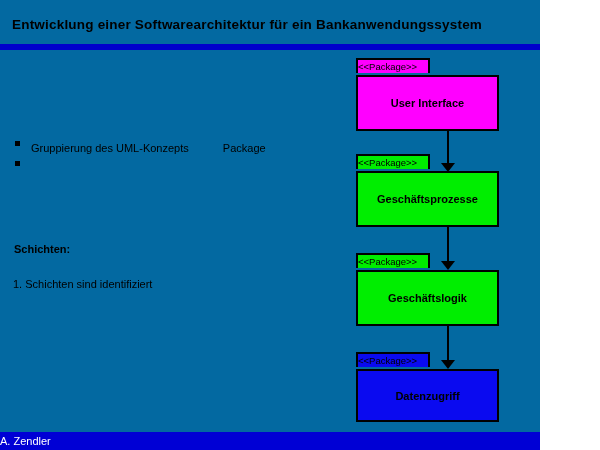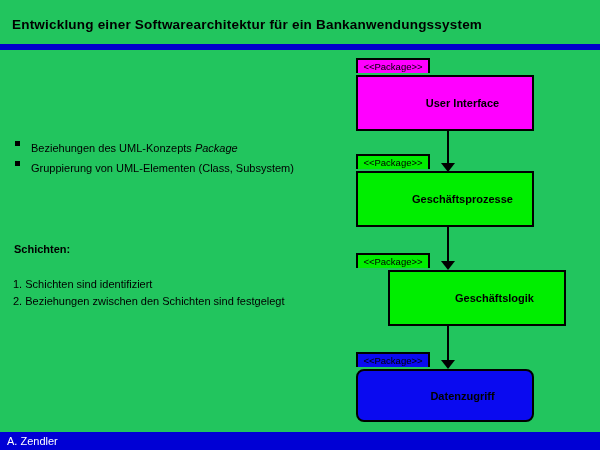--- a/index.html
+++ b/index.html
@@ -1,102 +1,101 @@
 <!DOCTYPE html>
 <html><head>
 <meta charset="utf-8">
 <style>
   html,body{margin:0;padding:0;}
   body{font-family:"Liberation Sans","DejaVu Sans",sans-serif;}
   .slide{
-    position:relative;width:600px;height:450px;overflow:hidden;
-    background:#22c55e;color:#000;
+    position:relative;width:540px;height:450px;overflow:hidden;
+    background:#0369a1;color:#000;
   }
   .title{
     position:absolute;left:12px;top:17px;
     font-size:13.5px;font-weight:bold;letter-spacing:.2px;white-space:nowrap;
   }
   .divider{
     position:absolute;left:0;top:44px;width:600px;height:6px;background:#0000CC;
   }
   .heading{
     position:absolute;left:14px;top:70px;
     font-size:11px;font-weight:bold;white-space:nowrap;
   }
   .bullets{
     position:absolute;left:15px;top:138px;font-size:11px;line-height:20px;
   }
   .bullet-line{white-space:nowrap;}
   .bullet-sq{
     display:inline-block;width:5px;height:5px;background:#000;
     margin-right:11px;vertical-align:6px;
   }
-  .bullet-em{font-style:italic;}
+  .bullet-em{margin-left:31px;}
   .results-heading{
     position:absolute;left:14px;top:243px;
     font-size:11px;font-weight:bold;white-space:nowrap;
   }
   .results{
     position:absolute;left:13px;top:276px;font-size:11px;line-height:17px;
   }
   .results div{white-space:nowrap;}
 
   
   .pkg{position:absolute;left:356px;width:143px;}
   .pkg-tab{
     position:absolute;left:0;top:0;width:70px;height:13px;
     border:2px solid #000;border-bottom:none;
-    font-size:9.5px;text-align:center;line-height:13px;white-space:nowrap;
+    font-size:9.5px;line-height:13px;white-space:nowrap;
   }
   .pkg-body{
     position:absolute;left:0;top:17px;width:139px;
     border:2px solid #000;
     display:flex;align-items:center;justify-content:center;
-    font-size:11px;font-weight:bold;text-align:center;padding-left:35px;
+    font-size:11px;font-weight:bold;text-align:center;
   }
   .pkg-body.h56{height:52px;}
-  .pkg-body.h53{height:49px;border-radius:8px;}
+  .pkg-body.h53{height:49px;}
 
   
   .arrow{position:absolute;left:441px;width:14px;}
   .arrow-line{margin-left:6px;width:2px;background:#000;}
   .arrow-head{
     width:0;height:0;
     border-left:7px solid transparent;border-right:7px solid transparent;
     border-top:9px solid #000;
   }
 
   .footer-bar{
     position:absolute;left:0;top:432px;width:600px;height:18px;background:#0000D5;
     color:#fff;font-size:11px;line-height:18px;
   }
-  .footer-bar span{margin-left:7px;}
+  .footer-bar span{}
 </style>
 </head>
 <body>
 
 <div class="slide">
 
   <div class="title">Entwicklung einer Softwarearchitektur für ein Bankanwendungssystem</div>
   <div class="divider"></div>
 
 
   <div class="bullets">
     <div class="bullet-line">
-      <span class="bullet-sq"></span><span>Beziehungen des UML-Konzepts </span><span class="bullet-em">Package</span>
+      <span class="bullet-sq"></span><span>Gruppierung des UML-Konzepts </span><span class="bullet-em">Package</span>
     </div>
     <div class="bullet-line">
-      <span class="bullet-sq"></span><span>Gruppierung von UML-Elementen (Class, Subsystem)</span><span class="bullet-em"></span>
+      <span class="bullet-sq"></span><span class="bullet-em"></span>
     </div>
   </div>
 
   <div class="results-heading">Schichten:</div>
   <div class="results">
     <div>1. Schichten sind identifiziert</div>
-    <div>2. Beziehungen zwischen den Schichten sind festgelegt</div>
   </div>
 
   <div class="pkg" style="top:58px">
     <div class="pkg-tab" style="background-color: rgb(255, 0, 255);">
       <span>&lt;&lt;Package&gt;&gt;</span>
     </div>
     <div class="pkg-body h56" style="background-color: rgb(255, 0, 255);">
       <span>User Interface</span>
     </div>
   </div>
@@ -117,21 +116,21 @@
 
   <div class="arrow" style="top:227px">
     <div class="arrow-line" style="height:34px"></div>
     <div class="arrow-head"></div>
   </div>
 
   <div class="pkg" style="top:253px">
     <div class="pkg-tab" style="background-color: rgb(0, 238, 0);">
       <span>&lt;&lt;Package&gt;&gt;</span>
     </div>
-    <div class="pkg-body h56" style="background-color: rgb(0, 238, 0); margin-left: 32px;">
+    <div class="pkg-body h56" style="background-color: rgb(0, 238, 0);">
       <span>Geschäftslogik</span>
     </div>
   </div>
 
   <div class="arrow" style="top:326px">
     <div class="arrow-line" style="height:34px"></div>
     <div class="arrow-head"></div>
   </div>
 
   <div class="pkg" style="top:352px">

